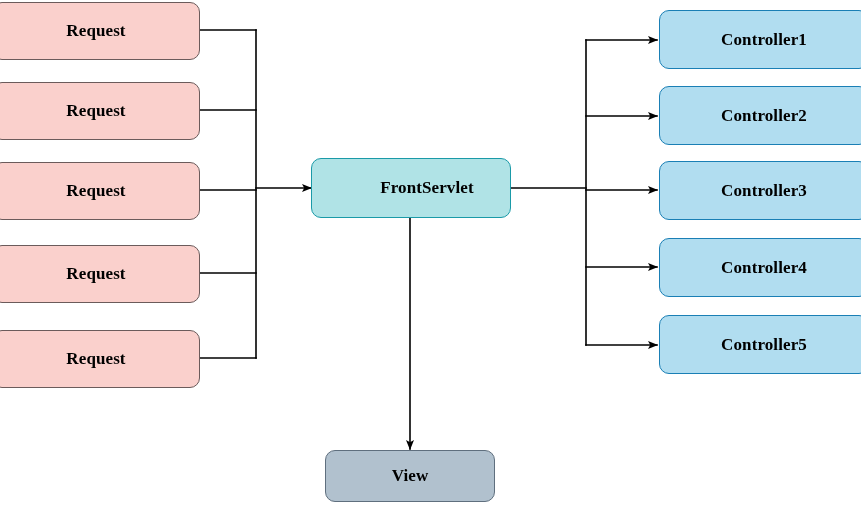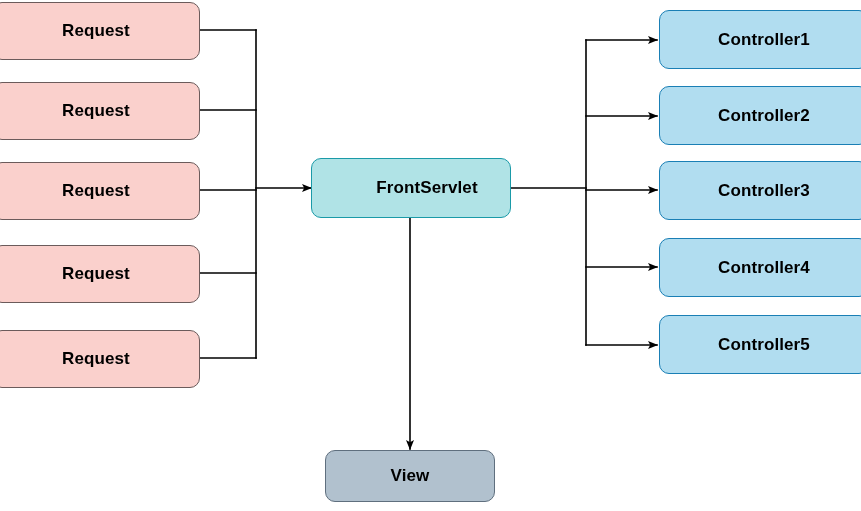--- a/index.html
+++ b/index.html
@@ -53,20 +53,21 @@
     background: #b1ddf0;
     border: 1.3px solid #1a7fb5;
   }
   .node-view {
     background: #b1c1ce;
     border: 1.3px solid #5f6f7e;
   }
   .node-label {
     display: block;
     pointer-events: none;
+    font-family: Liberation Serif, serif;
   }
 </style>
 </head>
 <body>
 
 <div id="diagram-canvas">
 
   <svg id="edge-layer" viewBox="0 0 861 511" width="861" height="511" xmlns="http://www.w3.org/2000/svg">
     <defs>
       <marker id="arrowhead" markerWidth="10" markerHeight="8" refX="9" refY="4" orient="auto" markerUnits="userSpaceOnUse">

